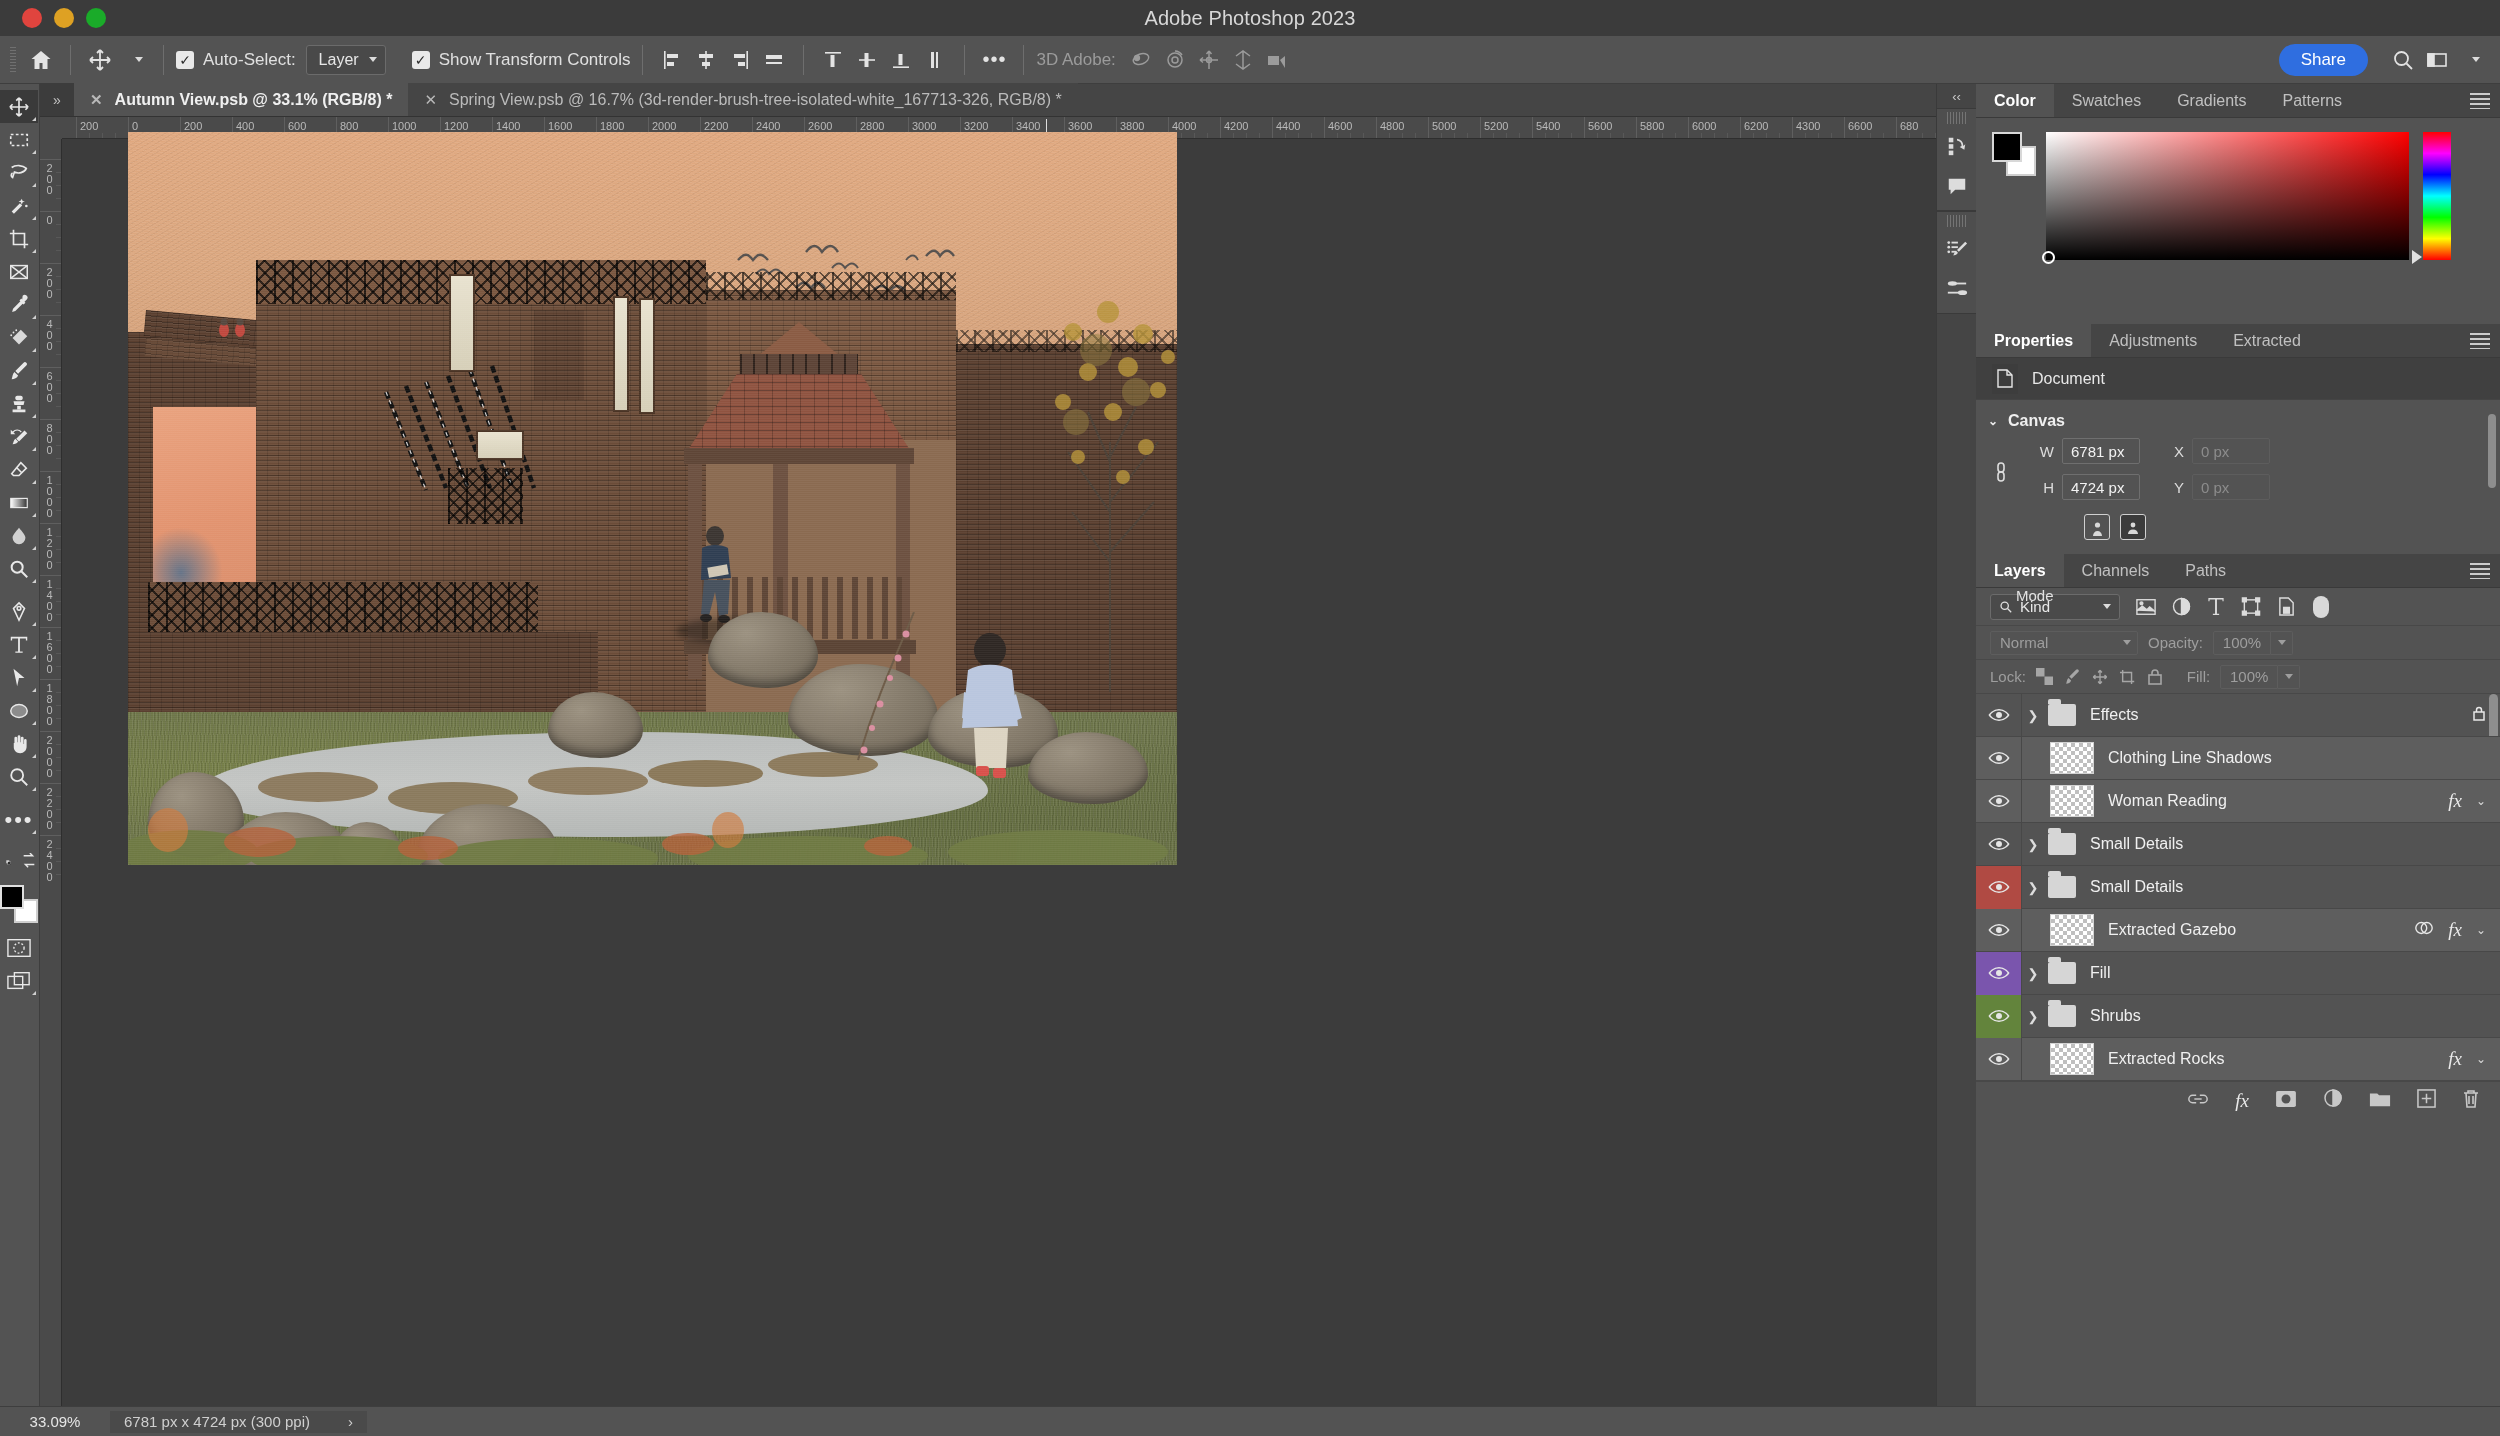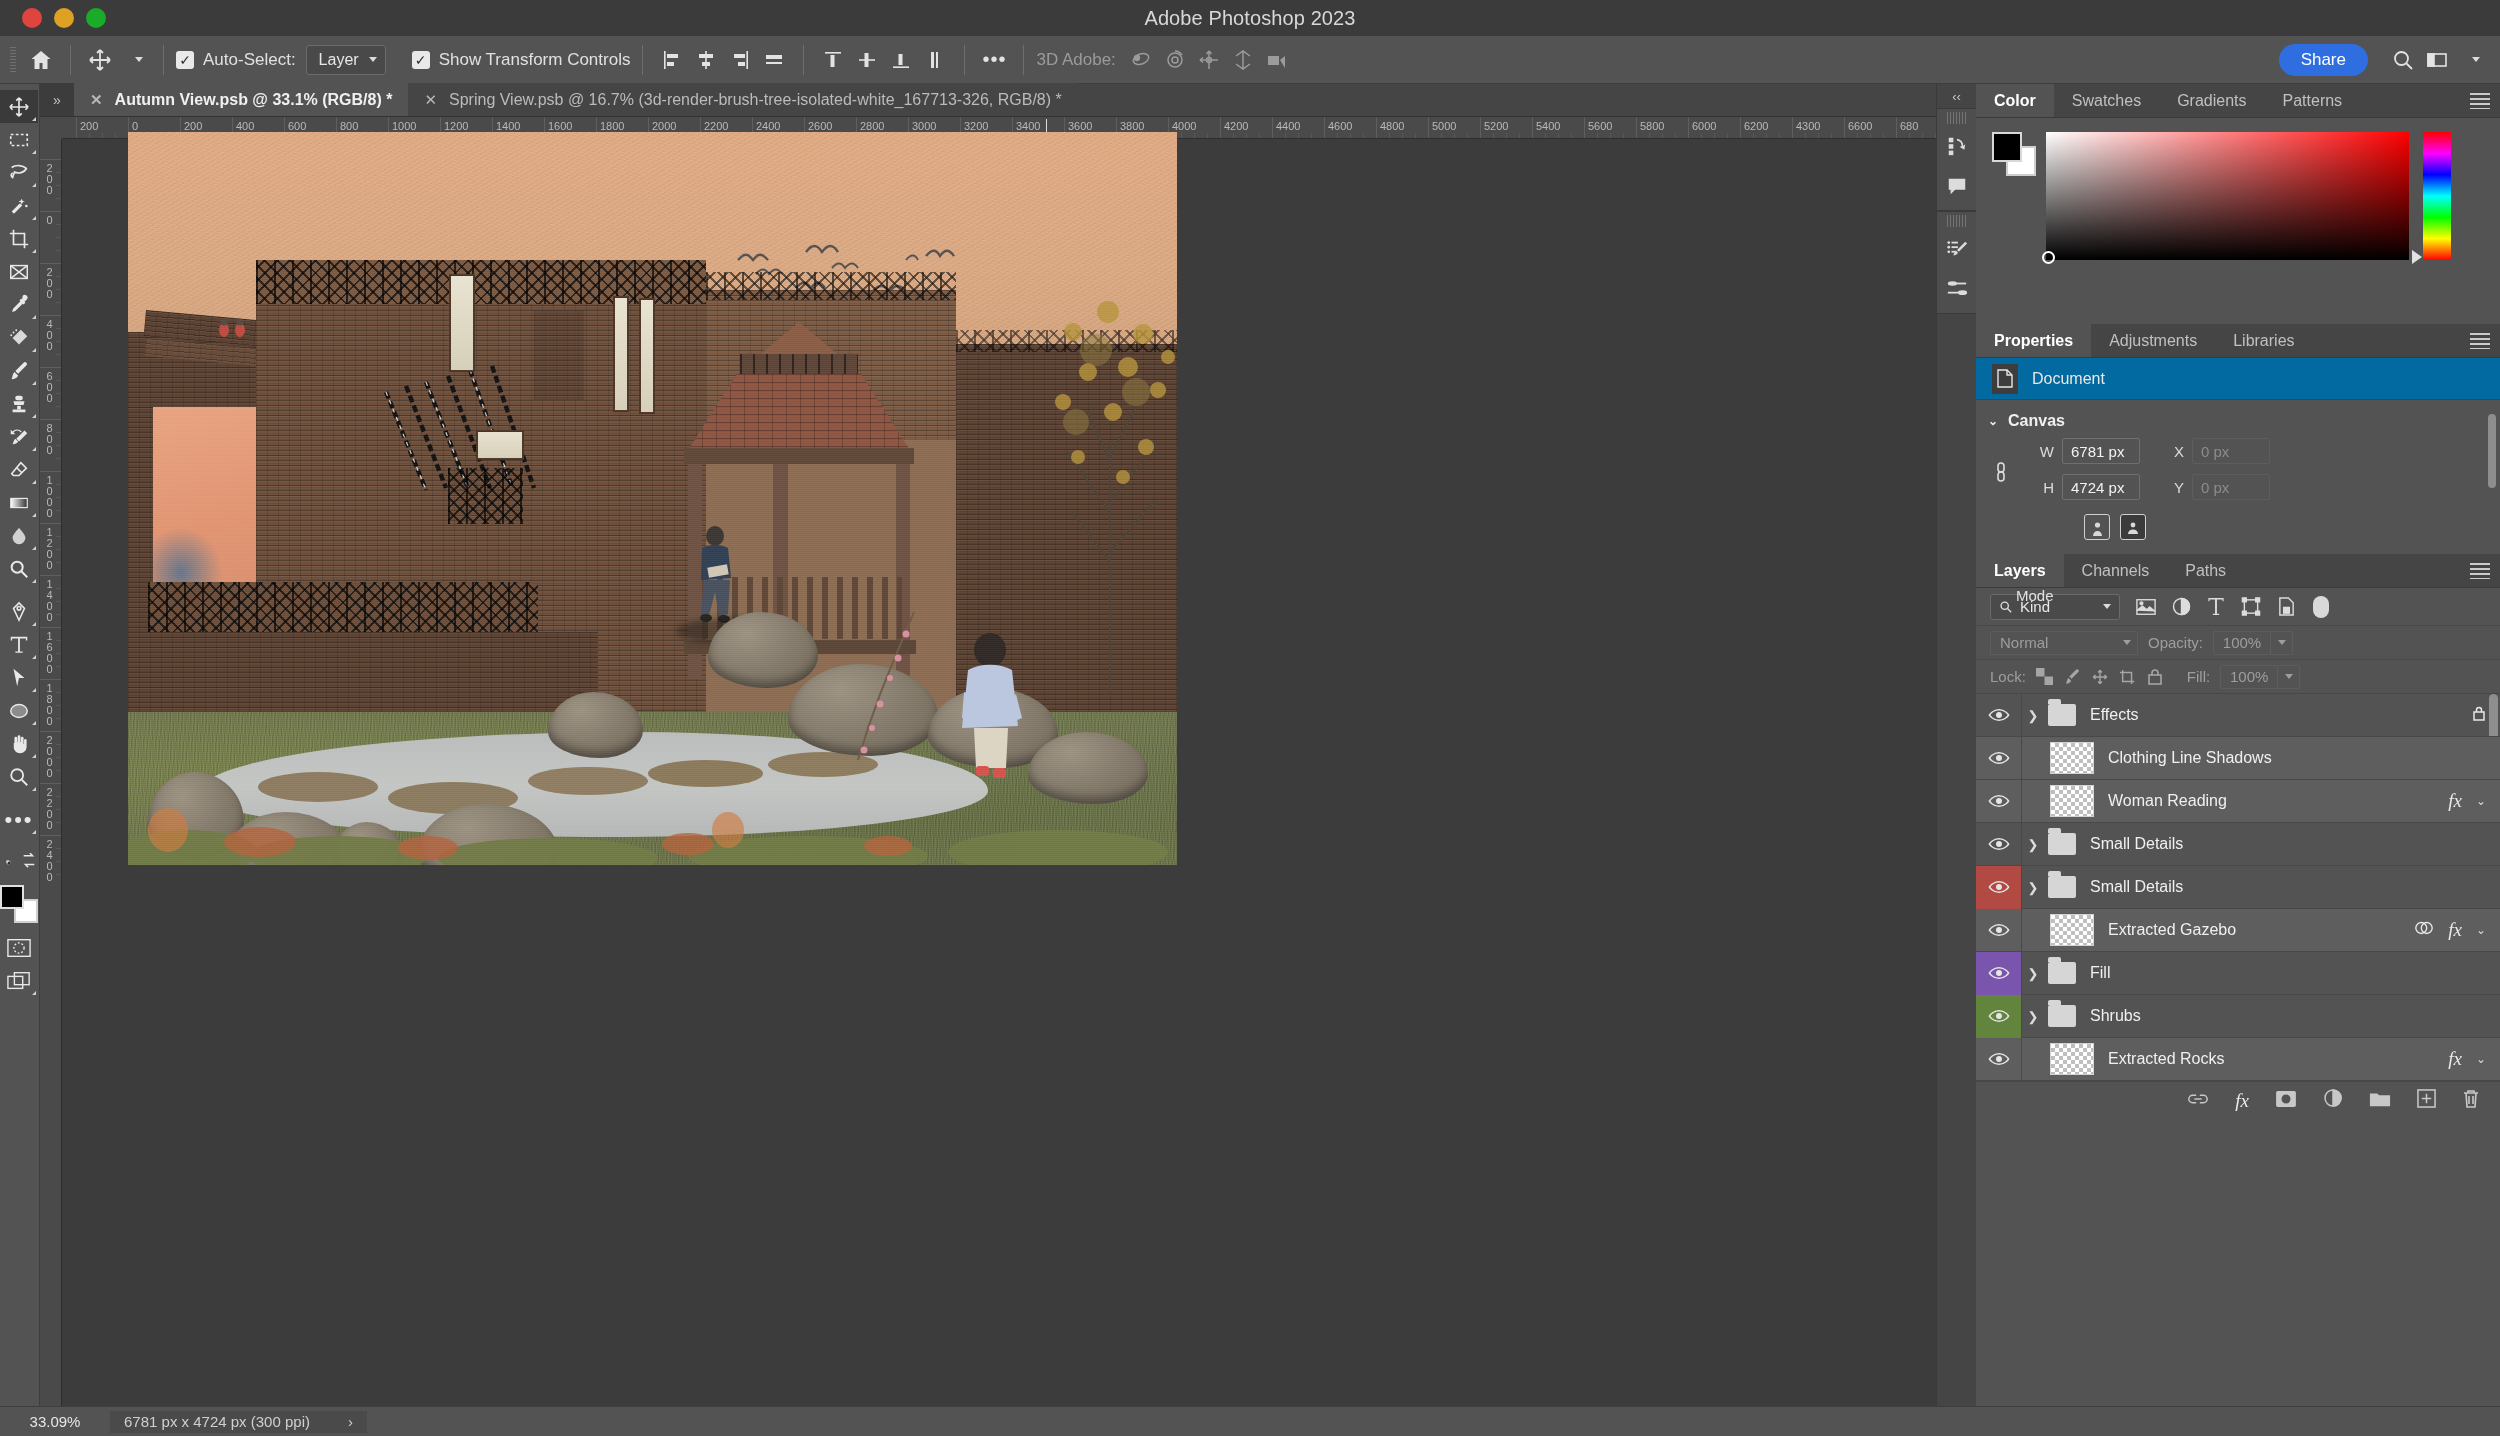--- a/index.html
+++ b/index.html
@@ -246,21 +246,21 @@
       linear-gradient(to right, #ffffff 0%, #ff0000 100%); }
   #colorfield .picker { position:absolute; left:-4px; bottom:-4px; width:13px; height:13px;
     border:2px solid #fff; border-radius:50%; }
   #huebar { position:absolute; left:447px; top:14px; width:28px; height:128px;
     background: linear-gradient(to bottom,#ff0000,#ff00ff,#0000ff,#00ffff,#00ff00,#ffff00,#ff0000); }
   #huemark { position:absolute; left:436px; top:132px; width:0;height:0;
     border-top:7px solid transparent;border-bottom:7px solid transparent;border-left:10px solid #e2e2e2; }
 
   
   #props-head { display:flex; align-items:center; gap:14px; height:42px; padding-left:16px;
-    background:#0369a1; border-bottom:1px solid #444; }
+    background:#404040; border-bottom:1px solid #444; }
   #props-head .docicon { width:26px;height:30px;background:#3d3d3d;
     display:flex;align-items:center;justify-content:center; }
   .sec-title { display:flex; align-items:center; gap:10px; padding: 12px 0 8px 12px;
     font-size:16px; color:#efefef; font-weight:bold; }
   .fieldrow { display:flex; align-items:center; gap:8px; margin-bottom:10px; }
   .flabel { width:22px; text-align:right; font-size:15px; color:#dcdcdc; }
   .finput { width:78px; height:26px; background:#535353; border:1px solid #6f6f6f;
     border-radius:2px; display:flex; align-items:center; padding-left:8px;
     font-size:15px; color:#f2f2f2; }
   .finput.ghost { border-color:#5d5d5d; color:#8c8c8c; }
@@ -1199,21 +1199,21 @@
     <div id="colorfield">
       <div class="picker"></div>
     </div>
     <div id="huebar"></div>
     <div id="huemark"></div>
   </div>
 
   <div class="panel-tabs" style="position:relative;">
     <div class="ptab active">Properties</div>
     <div class="ptab">Adjustments</div>
-    <div class="ptab">Libraries</div>
+    <div class="ptab">Extracted</div>
     <div class="panel-menu"></div>
   </div>
   <div style="position:relative;height:196px;">
     <div id="props-head">
       <div class="docicon">
         <svg width="16" height="19" viewBox="0 0 16 19" fill="none" stroke="#e6e6e6" stroke-width="1.4">
             <path d="M1 1h9l5 5v12H1z"></path>
             <path d="M10 1v5h5"></path>
           </svg>
       </div>

